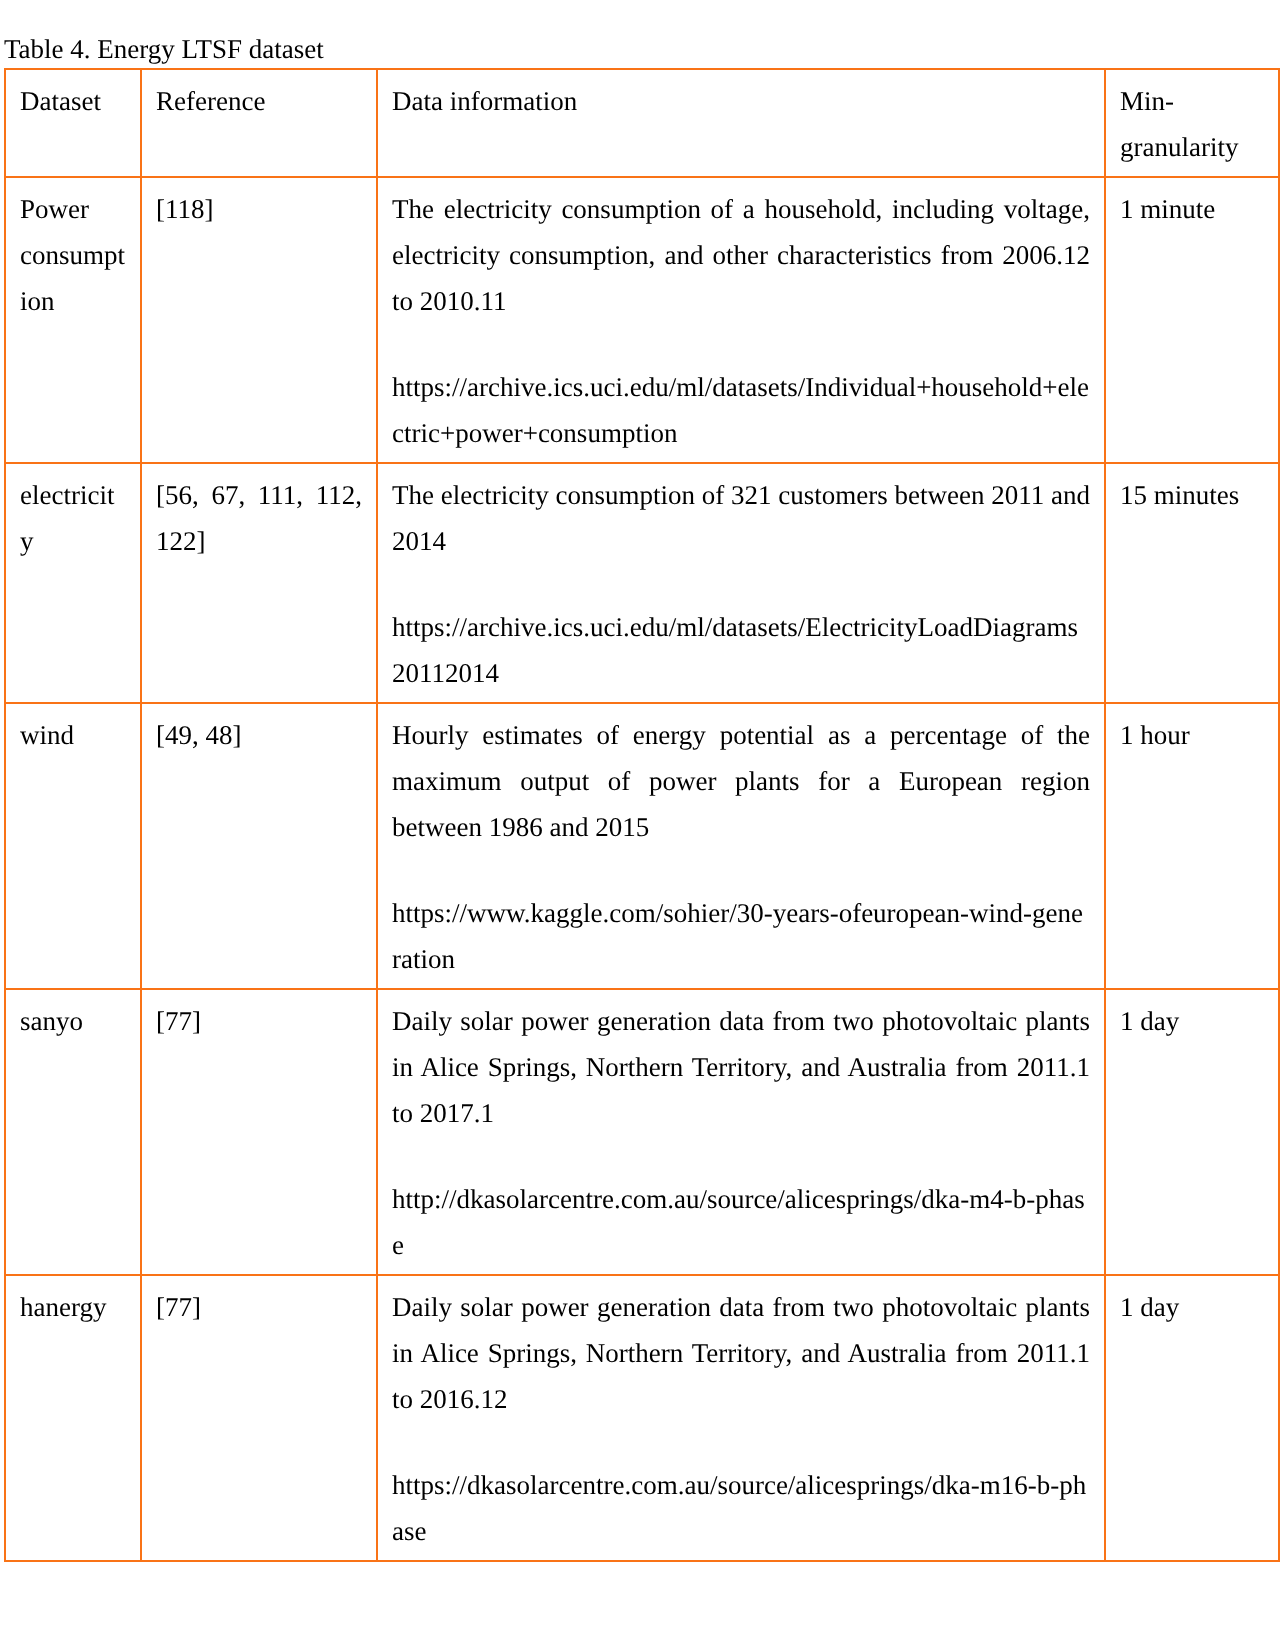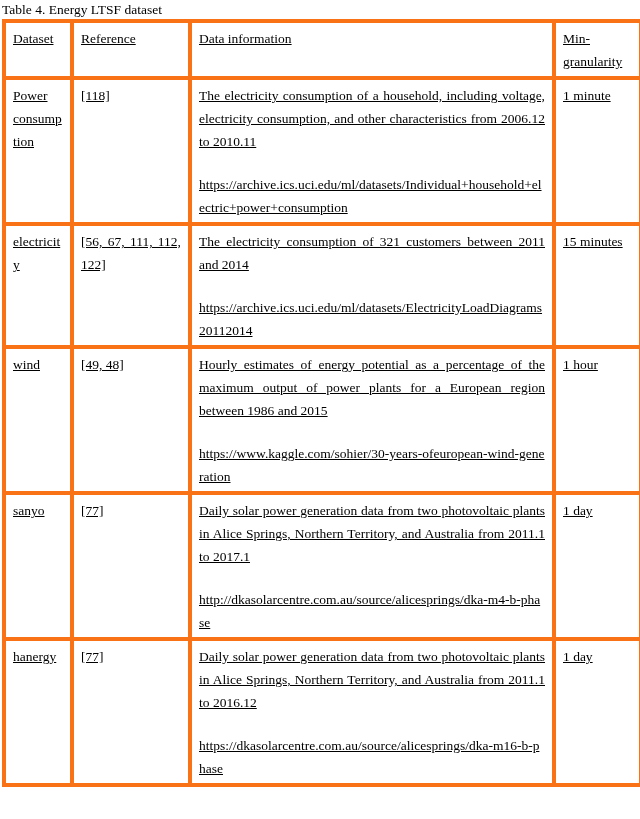--- a/index.html
+++ b/index.html
@@ -7,41 +7,40 @@
     width: 640px; height: 819px;
     background: #ffffff;
     color: #000000;
     font-family: "Liberation Serif", "DejaVu Serif", serif;
     overflow: hidden;
   }
   .page { padding: 0 0 0 2px; }
   .table-title {
     font-size: 13.5px;
     line-height: 17px;
-    padding-top: 1px;
+    padding-top: 16px;
     margin-bottom: 1px;
   }
   table.ltsf {
     border-collapse: collapse;
     width: 637px;
     table-layout: fixed;
   }
   col.c-dataset { width: 68px; }
   col.c-ref     { width: 118px; }
   col.c-info    { width: 364px; }
   col.c-gran    { width: 87px; }
   th, td {
-    border: 4px solid #f97316;
+    border: 1px solid #f97316;
     vertical-align: top;
     font-size: 13.5px;
     line-height: 23px;
     font-weight: normal;
     text-align: left;
     padding: 4px 7px 3px 7px;
-    text-decoration: underline;
   }
   td.dataset { overflow-wrap: break-word; word-break: break-word; }
   td.ref  { text-align: justify; margin-left: 10px; }
   td.info .desc { text-align: justify; }
   td.info .url  { word-break: break-all; text-align: left; margin-top: 20px; }
   td.info .url:empty { display: none; }
 </style>
 </head>
 <body>
 

